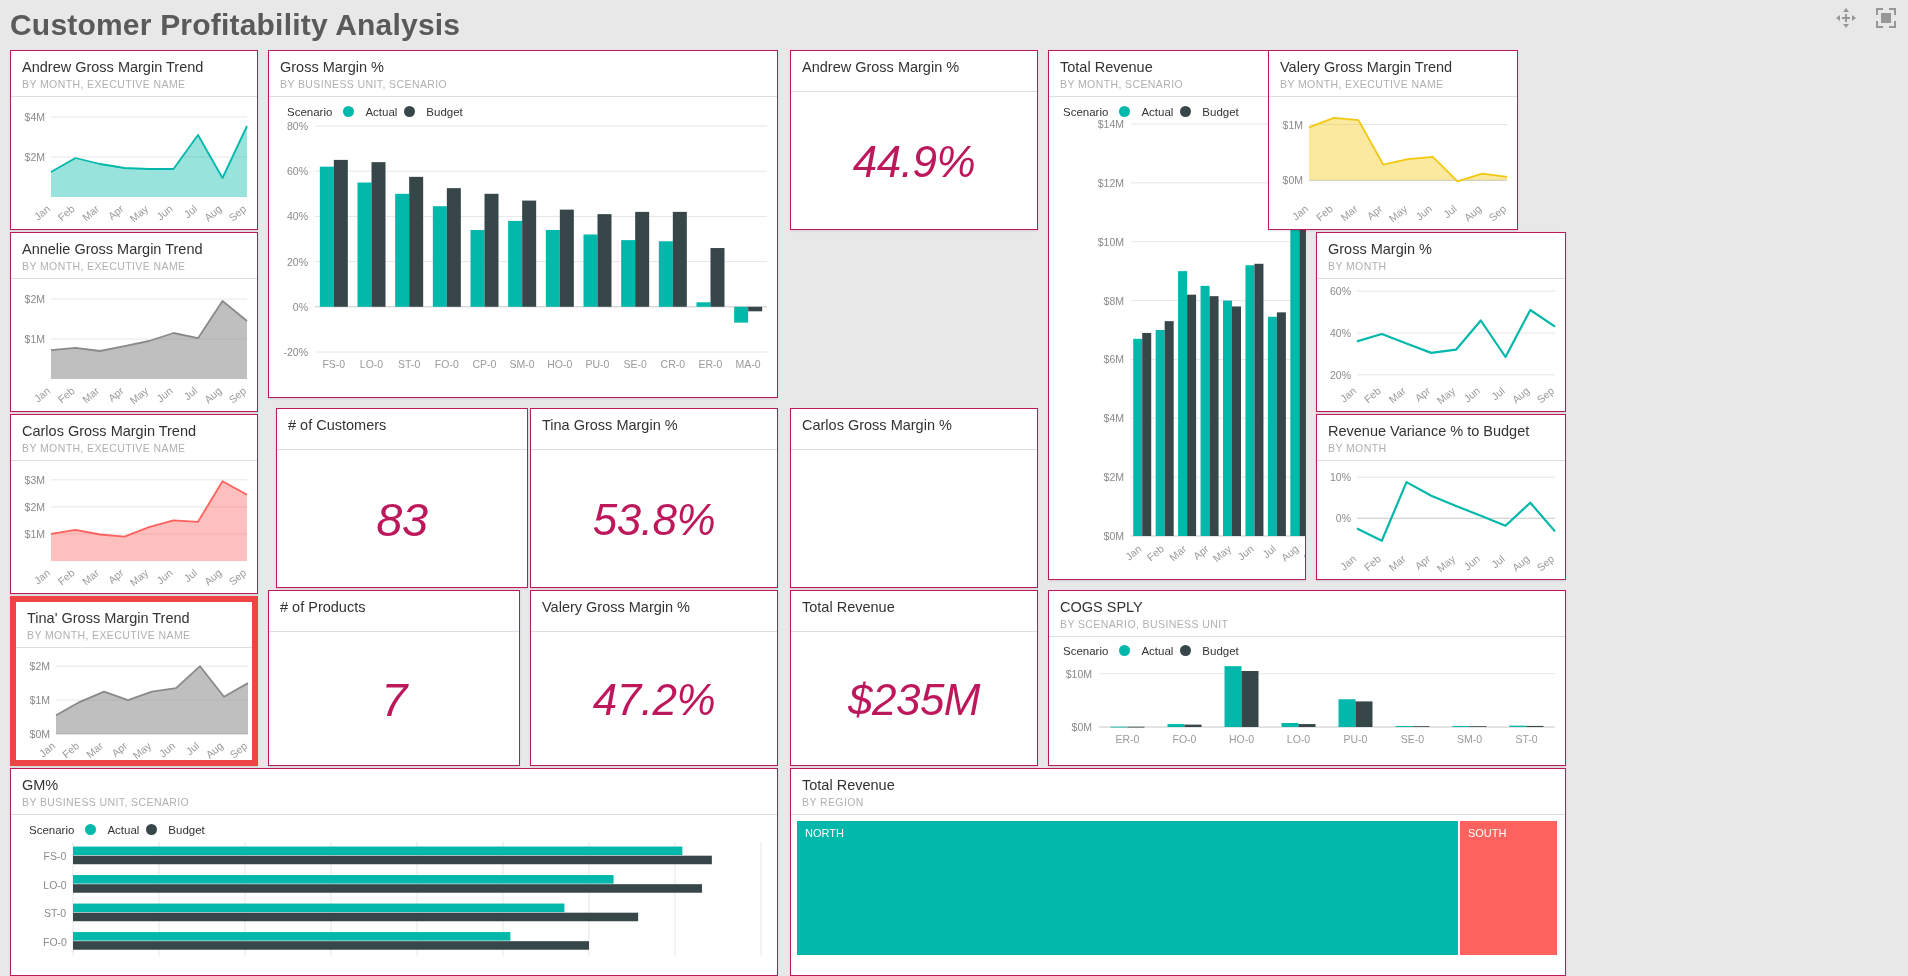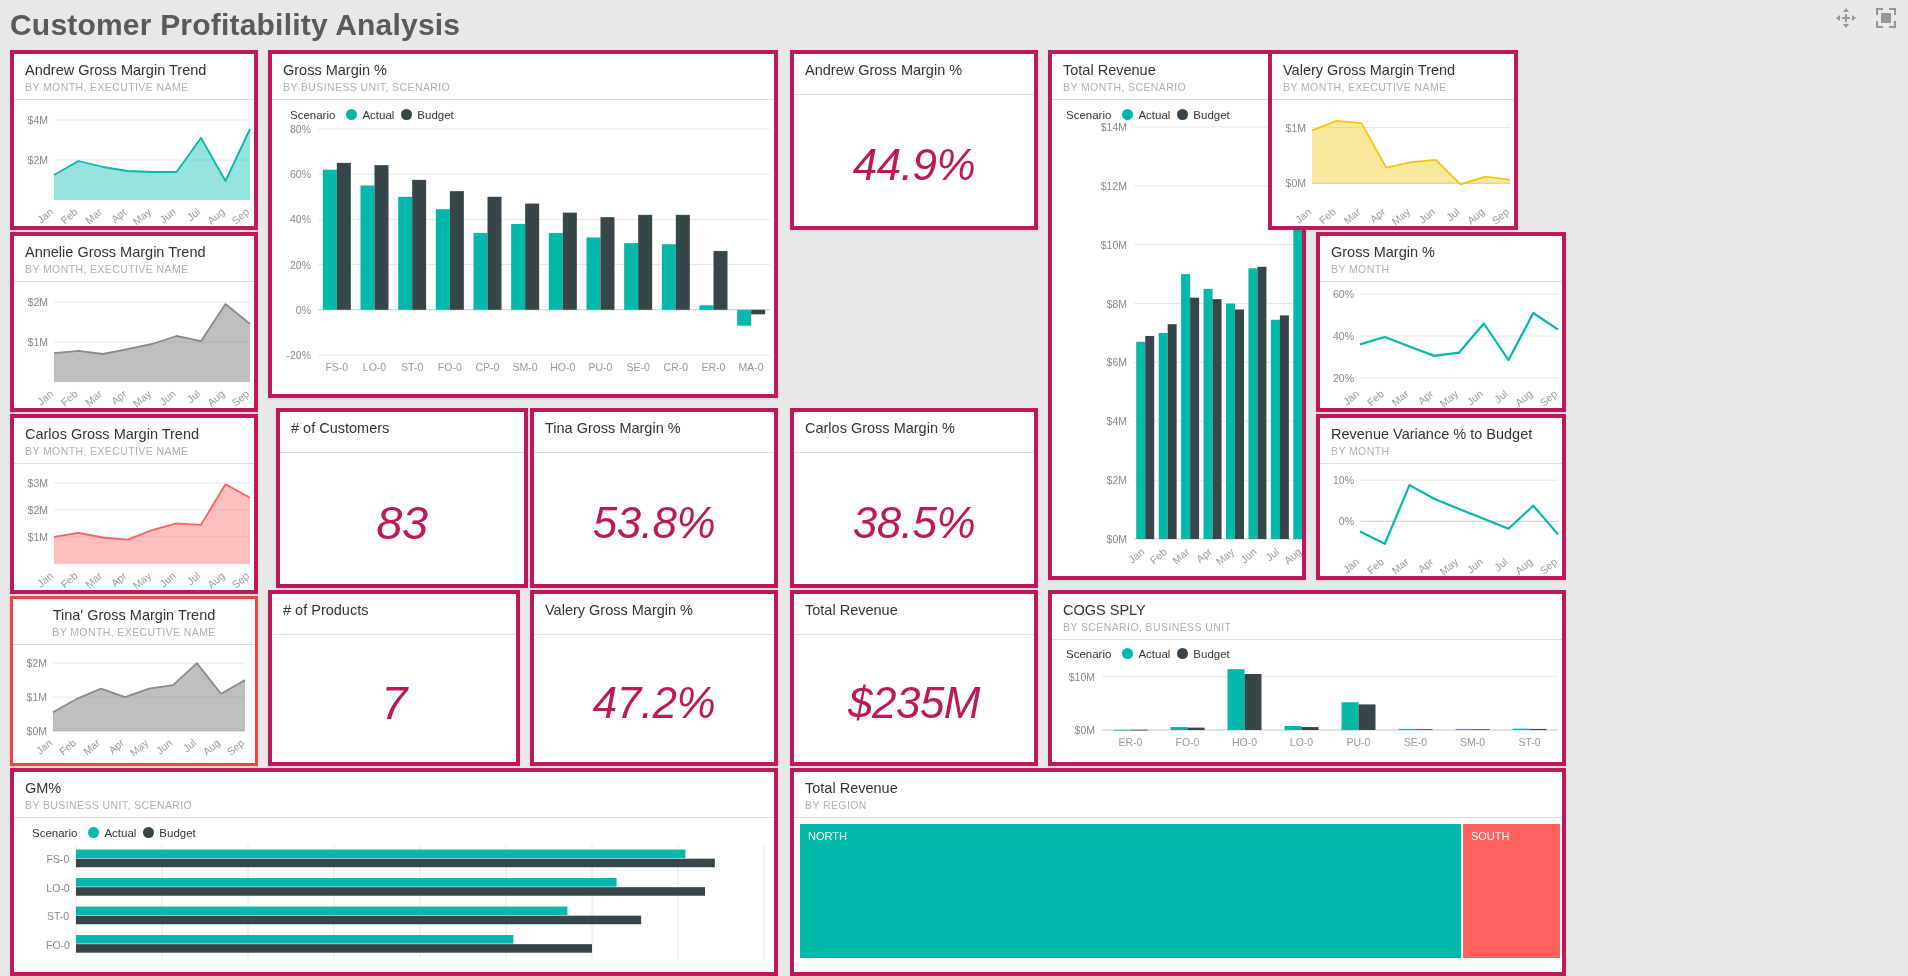--- a/index.html
+++ b/index.html
@@ -15,25 +15,25 @@
     position: absolute; left: 10px; top: 8px;
     font-size: 30px; font-weight: bold; color: #5a5a5a;
     letter-spacing: .2px;
   }
   .top-icons { position: absolute; right: 10px; top: 6px; display: flex; gap: 16px; }
   .top-icon { width: 24px; height: 24px; opacity: .55; cursor: pointer; }
 
   
   .card {
     position: absolute; background: #fff;
-    border: 4px solid #be185d;
+    border: 1px solid #be185d;
     box-shadow: 0 1px 2px rgba(0,0,0,.10);
     overflow: hidden;
   }
-  .card.selected { border: 3px solid #ef4444; text-align: center; }
+  .card.selected { border: 6px solid #ef4444; }
   .card-head { padding: 8px 11px 6px 11px; }
   .card-title { font-size: 14.5px; color: #333; line-height: 1.15; }
   .card-sub {
     font-size: 10.5px; color: #b0b0b0; letter-spacing: .4px;
     margin-top: 2px; text-transform: uppercase;
   }
   .card-rule { border-top: 1px solid #dedede; }
   .card-body { position: relative; width: 100%; }
 
   
@@ -42,21 +42,21 @@
     width: 100%; height: 100%;
     font-size: 44px; color: #be185d; font-weight: 300;
     letter-spacing: -.5px;
     font-style: italic;
   }
   .kpi.lg { font-size: 47px; }
 
   
   .legend { display: flex; align-items: center; gap: 7px; font-size: 11.5px; color: #333; }
   .legend .lbl { margin-right: 4px; }
-  .legend .item { display: flex; align-items: center; gap: 5px; }
+  .legend .item { display: flex; align-items: center; gap: 11px; }
   .dot { width: 11px; height: 11px; border-radius: 50%; display: inline-block; }
 
   svg { display: block; }
   .ax { font-size: 10.5px; fill: #8a8a8a; font-family: "Liberation Sans", sans-serif; }
   .axm { font-size: 10.5px; fill: #9a9a9a; font-family: "Liberation Sans", sans-serif; }
   .grid { stroke: #e6e6e6; stroke-width: 1; }
   .axisline { stroke: #c8c8c8; stroke-width: 1; }
   .tmlabel { font-size: 11px; fill: #fff; font-family: "Liberation Sans", sans-serif; }
 </style>
 </head>
@@ -308,23 +308,20 @@
       <div class="kpi">44.9%</div>
     </div>
   </div>
 
 
   <div class="card" style="left:790px;top:408px;width:248px;height:180px;">
     <div class="card-head">
       <div class="card-title">Carlos Gross Margin %</div>
     </div>
     <div class="card-rule" style="margin-top:9px;"></div>
-    <div class="card-body" style="height:140px;">
-      <div class="kpi">38.5%</div>
-    </div>
   </div>
 
   <div class="card" style="left:790px;top:590px;width:248px;height:176px;">
     <div class="card-head">
       <div class="card-title">Total Revenue</div>
     </div>
     <div class="card-rule" style="margin-top:9px;"></div>
     <div class="card-body" style="height:136px;">
       <div class="kpi">$235M</div>
     </div>

